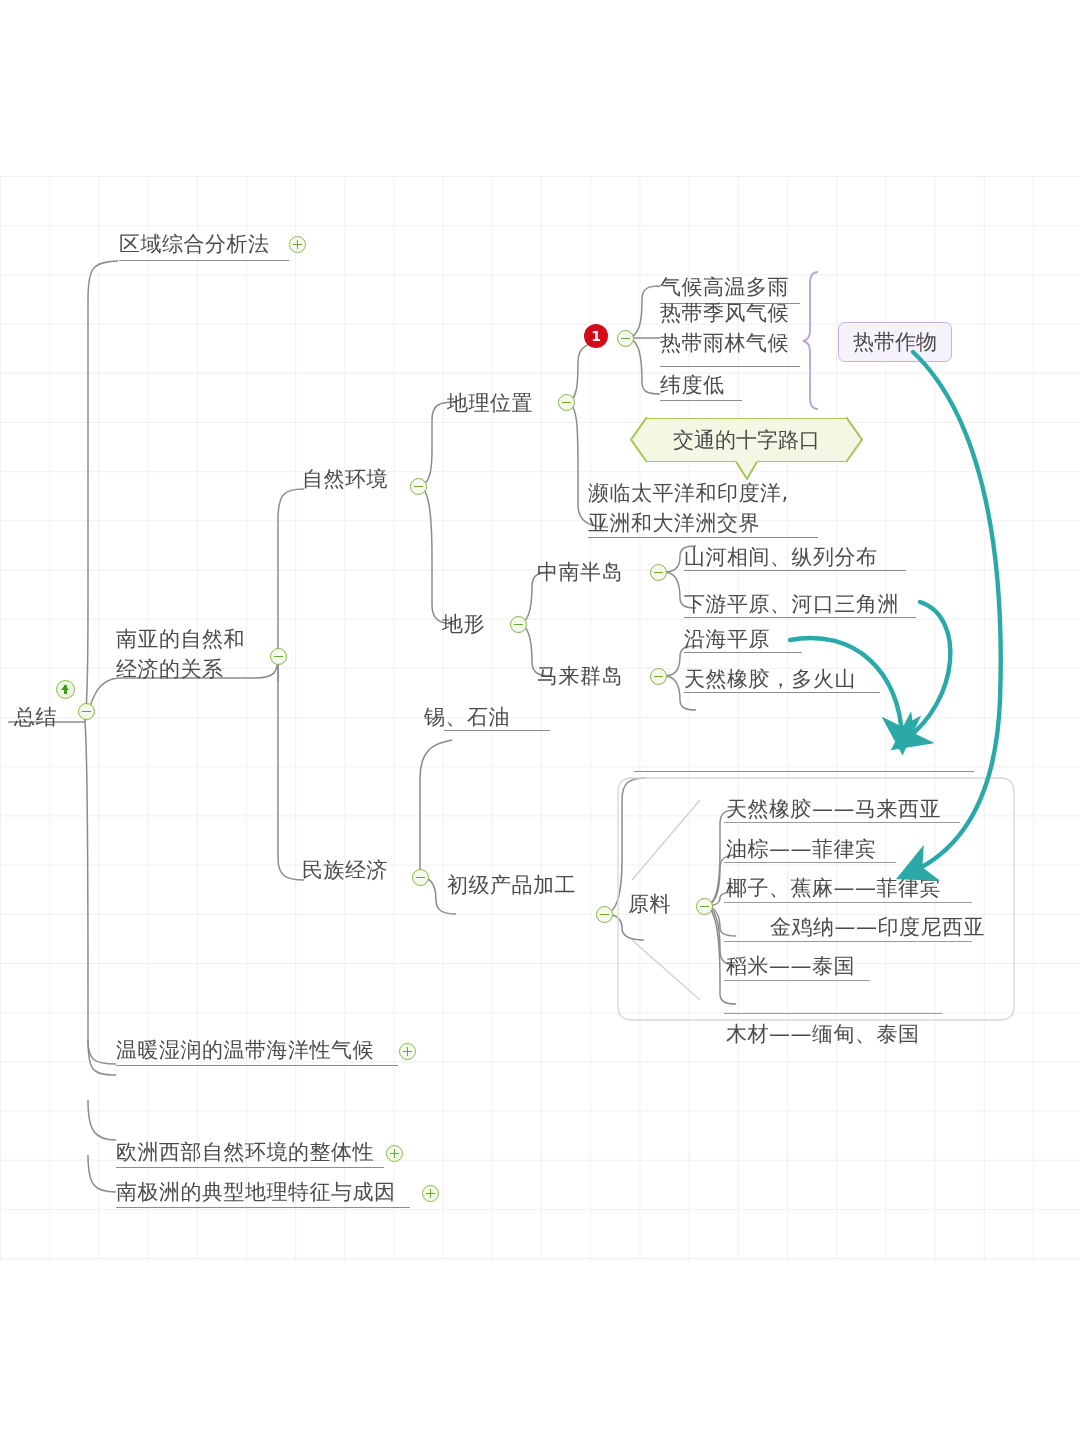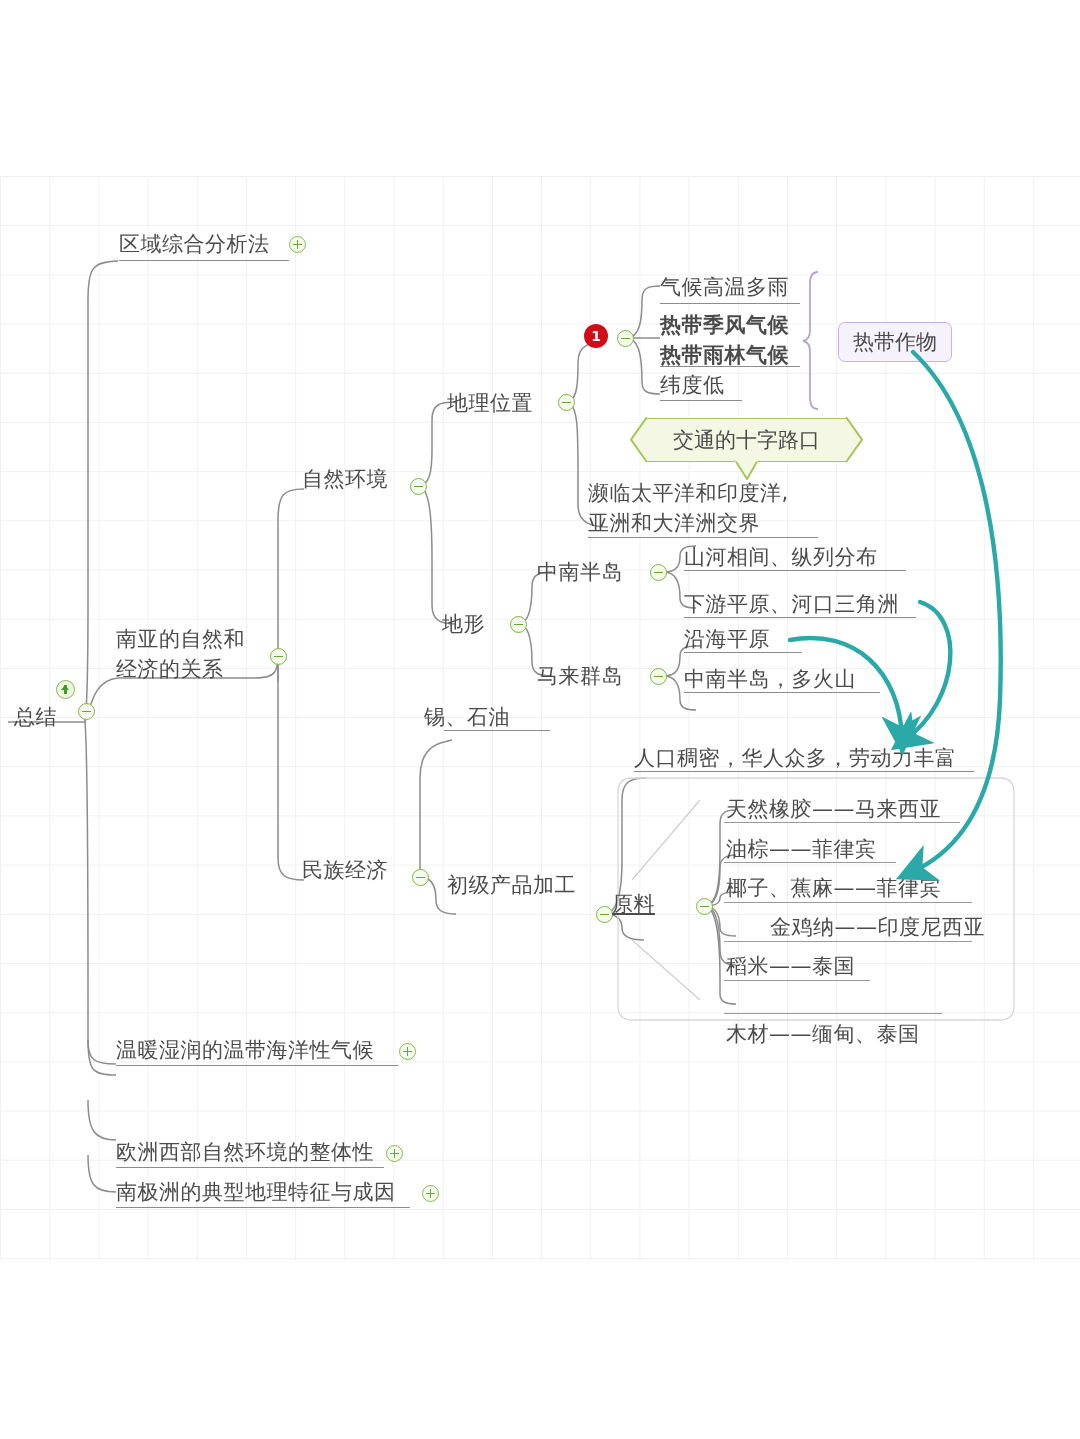--- a/index.html
+++ b/index.html
@@ -207,21 +207,21 @@
   <div class="node" style="left:302px;top:465px;">自然环境</div>
   <div class="tg" style="left:410px;top:478px;"></div>
 
   <div class="node" style="left:447px;top:389px;">地理位置</div>
   <div class="tg" style="left:558px;top:394px;"></div>
 
   <div class="redbadge" style="left:584px;top:324px;">1</div>
   <div class="tg" style="left:617px;top:330px;"></div>
 
   <div class="node" style="left:660px;top:273px;">气候高温多雨</div>
-  <div class="node two" style="left:660px;top:310px;font-weight:bold;">热带季风气候
+  <div class="node two" style="left:660px;top:298px;">热带季风气候
 热带雨林气候</div>
   <div class="node" style="left:660px;top:371px;">纬度低</div>
 
   <div class="ptag" style="left:838px;top:322px;">热带作物</div>
 
   <div class="hexcall" style="left:647px;top:418px;">
     <span class="cap l">
       <svg viewBox="0 0 17 42" preserveAspectRatio="none">
         <path d="M17,0 L1,21 L17,42" fill="#f3f7e4" stroke="#a5c758" stroke-width="2"></path>
       </svg>
@@ -247,33 +247,32 @@
   <div class="tg" style="left:510px;top:616px;"></div>
 
   <div class="node" style="left:537px;top:558px;">中南半岛</div>
   <div class="tg" style="left:650px;top:564px;"></div>
   <div class="node" style="left:684px;top:543px;">山河相间、纵列分布</div>
   <div class="node" style="left:684px;top:590px;">下游平原、河口三角洲</div>
 
   <div class="node" style="left:537px;top:662px;">马来群岛</div>
   <div class="tg" style="left:650px;top:668px;"></div>
   <div class="node" style="left:684px;top:625px;">沿海平原</div>
-  <div class="node" style="left:684px;top:665px;">中南半岛，多火山</div>
+  <div class="node" style="left:684px;top:665px;">天然橡胶，多火山</div>
 
   <div class="node" style="left:424px;top:703px;">锡、石油</div>
 
   <div class="node" style="left:302px;top:856px;text-align:right;">民族经济</div>
   <div class="tg" style="left:412px;top:869px;"></div>
 
   <div class="node" style="left:447px;top:871px;">初级产品加工</div>
   <div class="tg" style="left:596px;top:906px;"></div>
 
-  <div class="node" style="left:634px;top:744px;">人口稠密，华人众多，劳动力丰富</div>
-
-  <div class="node" style="left:612px;top:890px;text-decoration:underline;">原料</div>
+
+  <div class="node" style="left:628px;top:890px;">原料</div>
   <div class="tg" style="left:696px;top:898px;"></div>
 
   <div class="node" style="left:726px;top:795px;">天然橡胶——马来西亚</div>
   <div class="node" style="left:726px;top:835px;">油棕——菲律宾</div>
   <div class="node" style="left:726px;top:874px;">椰子、蕉麻——菲律宾</div>
   <div class="node" style="left:726px;top:913px;margin-left:44px;">金鸡纳——印度尼西亚</div>
   <div class="node" style="left:726px;top:952px;">稻米——泰国</div>
   <div class="node" style="left:726px;top:986px;margin-top:34px;">木材——缅甸、泰国</div>
 
   <div class="node" style="left:116px;top:1036px;">温暖湿润的温带海洋性气候</div>

